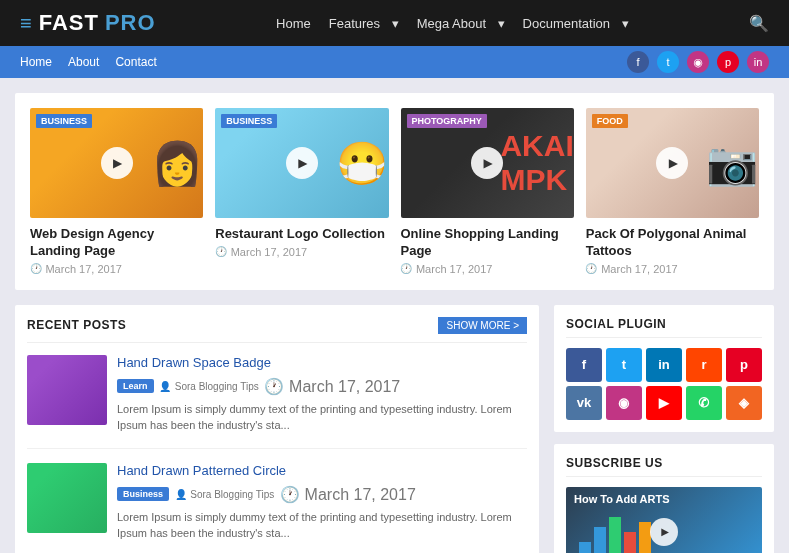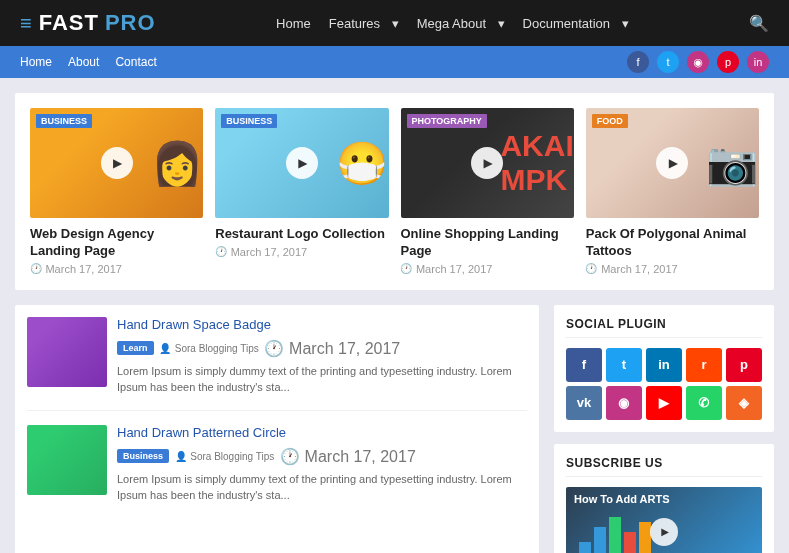--- a/index.html
+++ b/index.html
@@ -205,20 +205,24 @@
           <span>March 17, 2017</span>
         </div>
       </div>
 
     </div>
   </section>
 
   <div class="lower-section">
 
     <section class="recent-posts-col">
+      <div class="section-header">
+        <span class="section-title">RECENT POSTS</span>
+        <button class="show-more-btn">SHOW MORE &gt;</button>
+      </div>
 
       <div class="post-item">
         <div class="post-thumb pt-1"></div>
         <div class="post-content">
           <div class="post-title">Hand Drawn Space Badge</div>
           <div class="post-meta">
             <span class="tag-badge tag-learn">Learn</span>
             <span class="meta-author">👤 <span>Sora Blogging Tips</span></span>
             <span class="meta-date">🕐 <span>March 17, 2017</span></span>
           </div>

